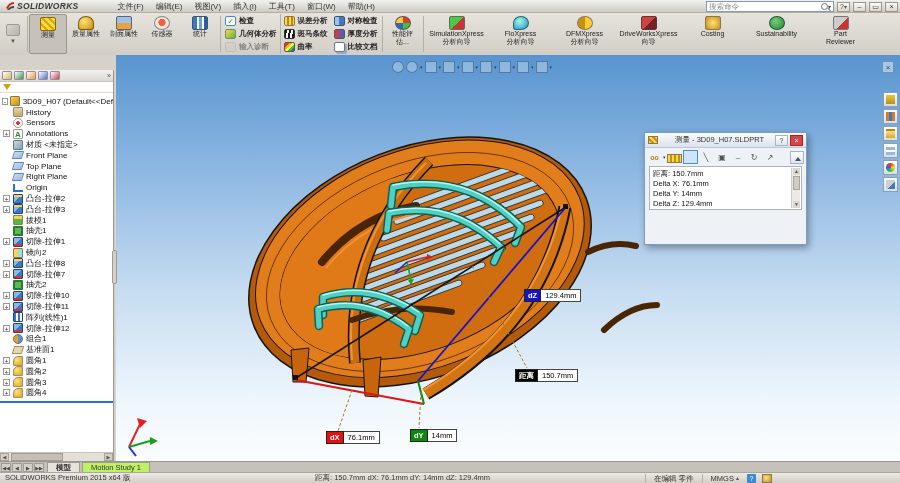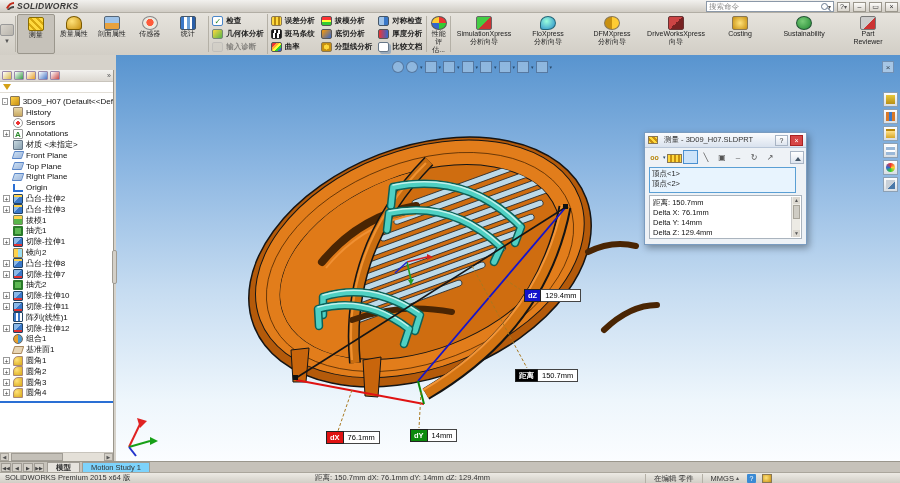--- a/index.html
+++ b/index.html
@@ -88,21 +88,21 @@
   
   .callout{position:absolute;display:flex;align-items:stretch;z-index:4;font-size:7.5px;line-height:9px;}
   .callout .tag{color:#fff;font-weight:bold;padding:1px 3px;border:1px solid #222;}
   .callout .val{background:#fff;color:#000;padding:1px 4px;border:1px solid #444;border-left:none;}
 
   
   .mdlg{position:absolute;left:644px;top:132px;width:163px;height:113px;z-index:6;
     background:#eef2f6;border:1px solid #7a9cc0;box-shadow:2px 3px 7px rgba(0,0,0,.35);}
   .mdlg-title{height:15px;background:linear-gradient(#fbfcfe,#d9e2ee);display:flex;align-items:center;
     padding:0 3px;border-bottom:1px solid #b8c6d8;}
-  .mdlg-title .ttl{flex:1;font-size:7.5px;color:#333;margin-left:6px;white-space:nowrap;overflow:hidden;}
+  .mdlg-title .ttl{flex:1;font-size:7.5px;color:#333;margin-left:17px;white-space:nowrap;overflow:hidden;}
   .mdlg-ic{width:10px;height:8px;background:repeating-linear-gradient(45deg,#ffd93e 0 2px,#c89010 2px 4px);border:1px solid #875;}
   .mdlg-btn{width:13px;height:11px;font-size:7px;line-height:10px;text-align:center;color:#333;
     border:1px solid #a8b4c4;background:linear-gradient(#fff,#dde4ee);margin-left:2px;}
   .mdlg-btn.close{background:#d64545;color:#fff;border-color:#a22;}
   .mdlg-toolbar{height:18px;display:flex;align-items:center;padding:1px 2px;gap:1px;}
   .md-ic{width:15px;height:14px;border:1px solid transparent;text-align:center;font-size:8px;line-height:13px;color:#555;}
   .md-ic.active{background:#cde4fa;border-color:#4a90d0;}
   .arc-measure-icon{color:#b8860b;font-weight:bold;font-size:7px;}
   .units-precision-icon{background:repeating-linear-gradient(90deg,#ffd93e 0 2px,#c89010 2px 4px);border:1px solid #875;height:9px;margin-top:2px;}
   .show-xyz-icon{background-image:linear-gradient(90deg,#d22 0 3px,transparent 3px),linear-gradient(0deg,#2a2 0 3px,transparent 3px),linear-gradient(135deg,#22c 0 3px,transparent 3px);}
@@ -165,21 +165,21 @@
   .design-library-icon i{background:repeating-linear-gradient(90deg,#d87828 0 3px,#3a78c8 3px 6px);}
   .file-explorer-icon i{background:linear-gradient(#ffe08a,#d8a828);border-top:2px solid #b8860a;}
   .view-palette-icon i{background:repeating-linear-gradient(0deg,#9ab8d8 0 3px,#fff 3px 5px);}
   .appearances-icon i{background:conic-gradient(#e33,#fc3,#3c3,#36c,#e33);border-radius:50%;}
   .custom-properties-icon i{background:linear-gradient(135deg,#c8d0d8 60%,#4a78a8 60%);}
 
   
   .btabs{position:absolute;left:0;top:461px;width:900px;height:11px;background:#c6c2ba;border-top:1px solid #9a968c;
     display:flex;align-items:center;padding-left:1px;}
   .bt-nav{width:10px;height:9px;background:#d4d0c8;border:1px solid #a09c94;font-size:5px;line-height:8px;text-align:center;color:#444;margin-right:1px;}
-  .btab{height:10px;padding:0 8px;font-size:7.5px;line-height:10px;color:#333;background:#7dd3fc;
+  .btab{height:10px;padding:0 8px;font-size:7.5px;line-height:10px;color:#333;background:#bef264;
     border:1px solid #a09c94;border-bottom:none;margin-left:2px;}
   .btab.active{background:#e6e3dd;font-weight:bold;}
   .statusbar{position:absolute;left:0;top:472px;width:900px;height:11px;
     background:linear-gradient(#eceae4,#d2cec6);border-top:1px solid #aaa69c;
     display:flex;align-items:center;font-size:7.5px;color:#333;}
   .sb-left{padding-left:5px;flex:0 0 220px;}
   .sb-meas{flex:0 0 330px;margin-left:95px;}
   .sb-seg{border-left:1px solid #b4b0a6;padding:0 8px;height:9px;line-height:9px;}
   .sb-units{display:flex;align-items:flex-end;gap:2px;}
   .sb-help{width:9px;height:9px;background:#3a8ad4;color:#fff;font-size:7px;line-height:9px;text-align:center;border-radius:1px;}
@@ -191,20 +191,29 @@
 <div class="app">
 
   <div class="titlebar">
     <div class="logo">
       <svg width="10" height="10" viewBox="0 0 10 10">
           <path d="M1,7 Q4,1 9,1 L9,3 Q5,3 3,8 Z" fill="#c02a1a"></path>
           <path d="M2,9 Q5,5 9,5 L9,7 Q6,7 4,9 Z" fill="#444"></path>
         </svg>
       <span>SOLIDWORKS</span>
     </div>
+    <div class="menus" id="menu-list">
+        <span class="menu-item">文件(F)</span>
+        <span class="menu-item">编辑(E)</span>
+        <span class="menu-item">视图(V)</span>
+        <span class="menu-item">插入(I)</span>
+        <span class="menu-item">工具(T)</span>
+        <span class="menu-item">窗口(W)</span>
+        <span class="menu-item">帮助(H)</span>
+      </div>
     <div class="doc-title">3D09_H07.SLDPRT</div>
     <div class="tb-right">
       <div class="searchbox">
         <span class="ph">搜索命令</span>
         <span class="mag"></span>
         <span class="caret">▾</span>
       </div>
       <div class="winbtn"><span>?</span><span class="caret">▾</span></div>
       <div class="winbtn">–</div>
       <div class="winbtn">▭</div>
@@ -261,34 +270,20 @@
             <span class="ic mic deviation-analysis-icon"></span>
             <span>误差分析</span>
           </div>
           <div class="rb-mini">
             <span class="ic mic zebra-stripes-icon"></span>
             <span>斑马条纹</span>
           </div>
           <div class="rb-mini">
             <span class="ic mic curvature-icon"></span>
             <span>曲率</span>
-          </div>
-        </div>
-        <div class="rb-stackgroup">
-          <div class="rb-mini">
-            <span class="ic mic draft-analysis-icon"></span>
-            <span>拔模分析</span>
-          </div>
-          <div class="rb-mini">
-            <span class="ic mic undercut-analysis-icon"></span>
-            <span>底切分析</span>
-          </div>
-          <div class="rb-mini">
-            <span class="ic mic parting-line-analysis-icon"></span>
-            <span>分型线分析</span>
           </div>
         </div>
         <div class="rb-stackgroup">
           <div class="rb-mini">
             <span class="ic mic symmetry-check-icon"></span>
             <span>对称检查</span>
           </div>
           <div class="rb-mini">
             <span class="ic mic thickness-analysis-icon"></span>
             <span>厚度分析</span>
@@ -473,24 +468,20 @@
         <span class="hud-dd">▾</span>
         <span class="md-ic units-precision-icon"></span>
         <span class="md-ic show-xyz-icon active"></span>
         <span class="md-ic point-to-point-icon">╲</span>
         <span class="md-ic projected-on-icon">▣</span>
         <span class="md-ic dual-units-icon">–</span>
         <span class="md-ic measure-history-icon">↻</span>
         <span class="md-ic create-sensor-icon">↗</span>
         <span class="md-chevron"></span>
       </div>
-    <div class="mdlg-sel" id="md-selections">
-        <div>顶点&lt;1&gt;</div>
-        <div>顶点&lt;2&gt;</div>
-      </div>
     <div class="mdlg-res">
       <div id="md-results">
           <div class="row">距离: 150.7mm</div>
           <div class="row">Delta X: 76.1mm</div>
           <div class="row">Delta Y: 14mm</div>
           <div class="row">Delta Z: 129.4mm</div>
         </div>
       <div class="md-scroll">
         <span class="md-arr" style="top:0;">▲</span>
         <span class="md-thumb"></span>

